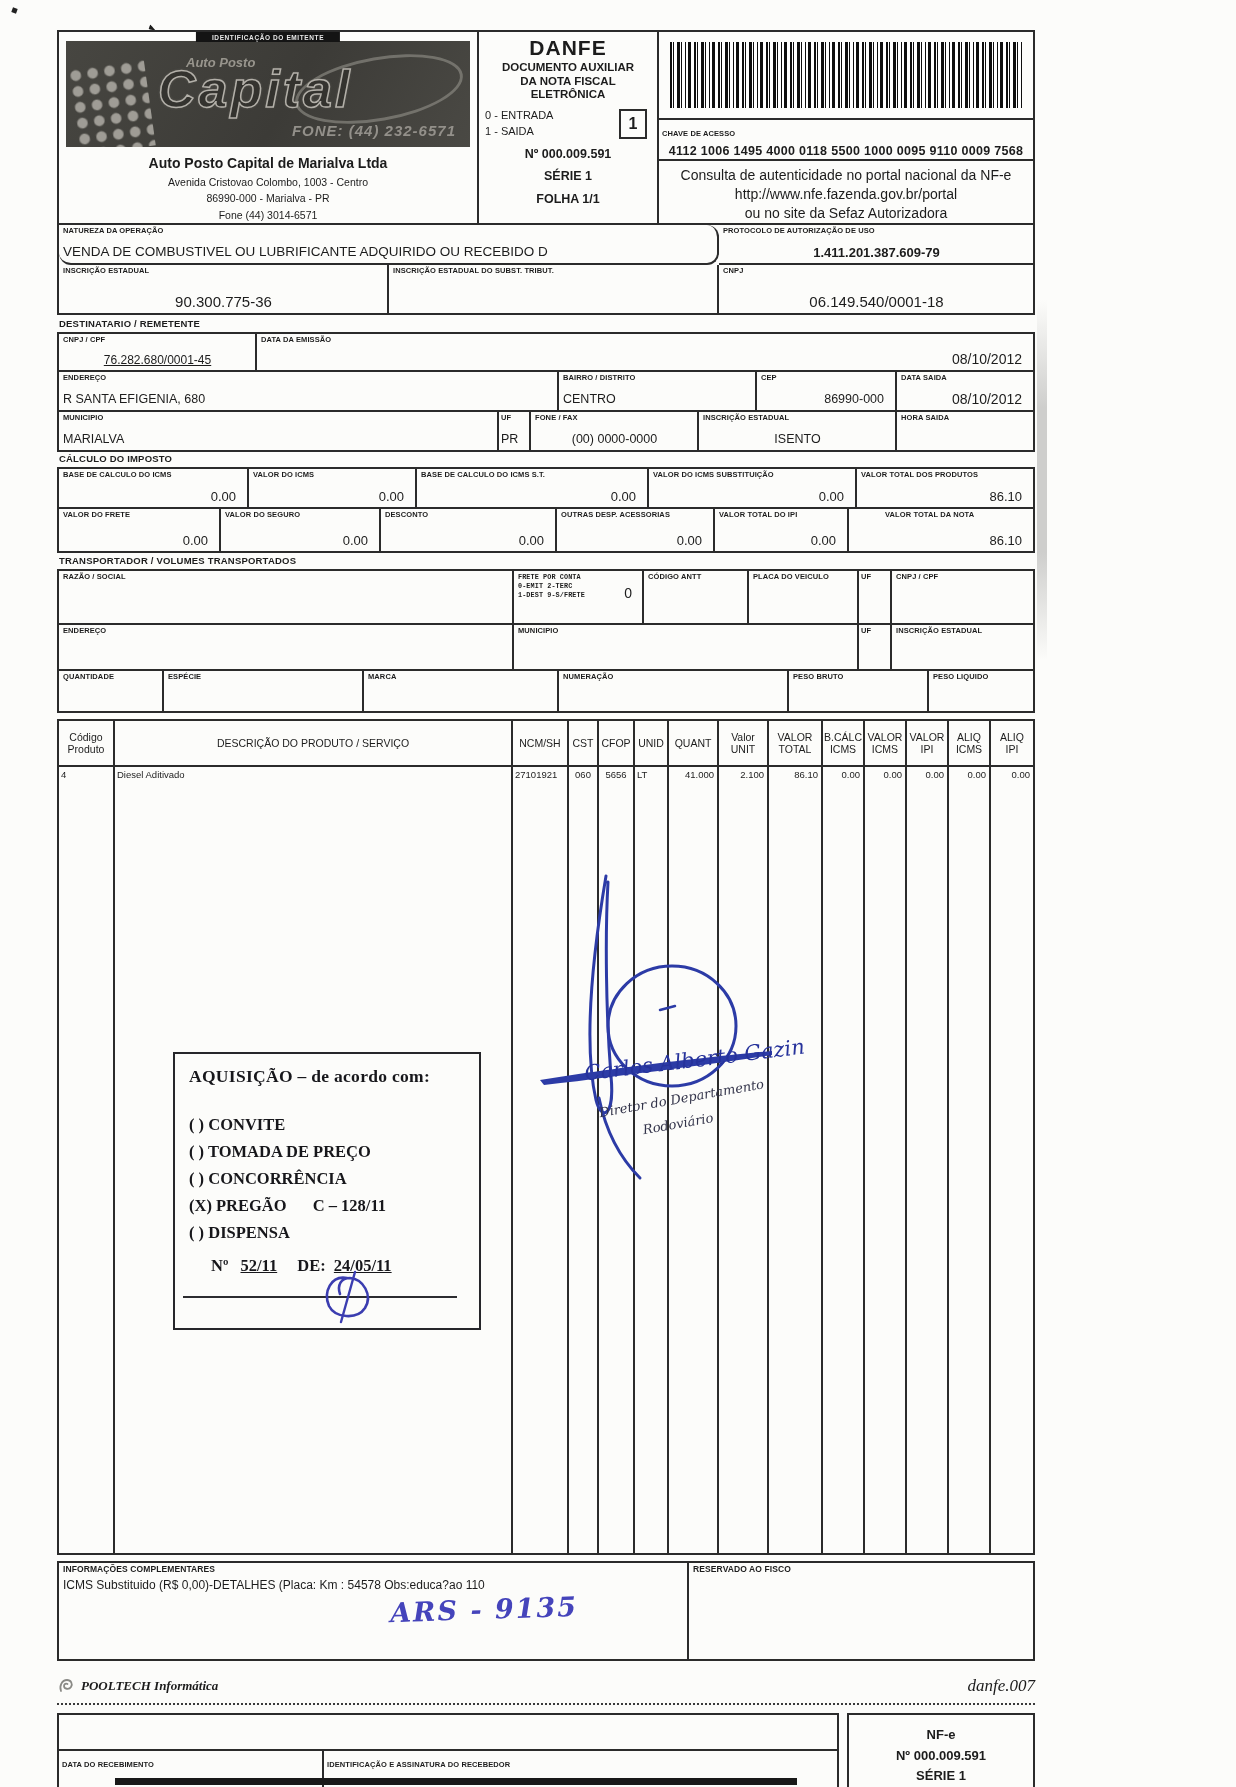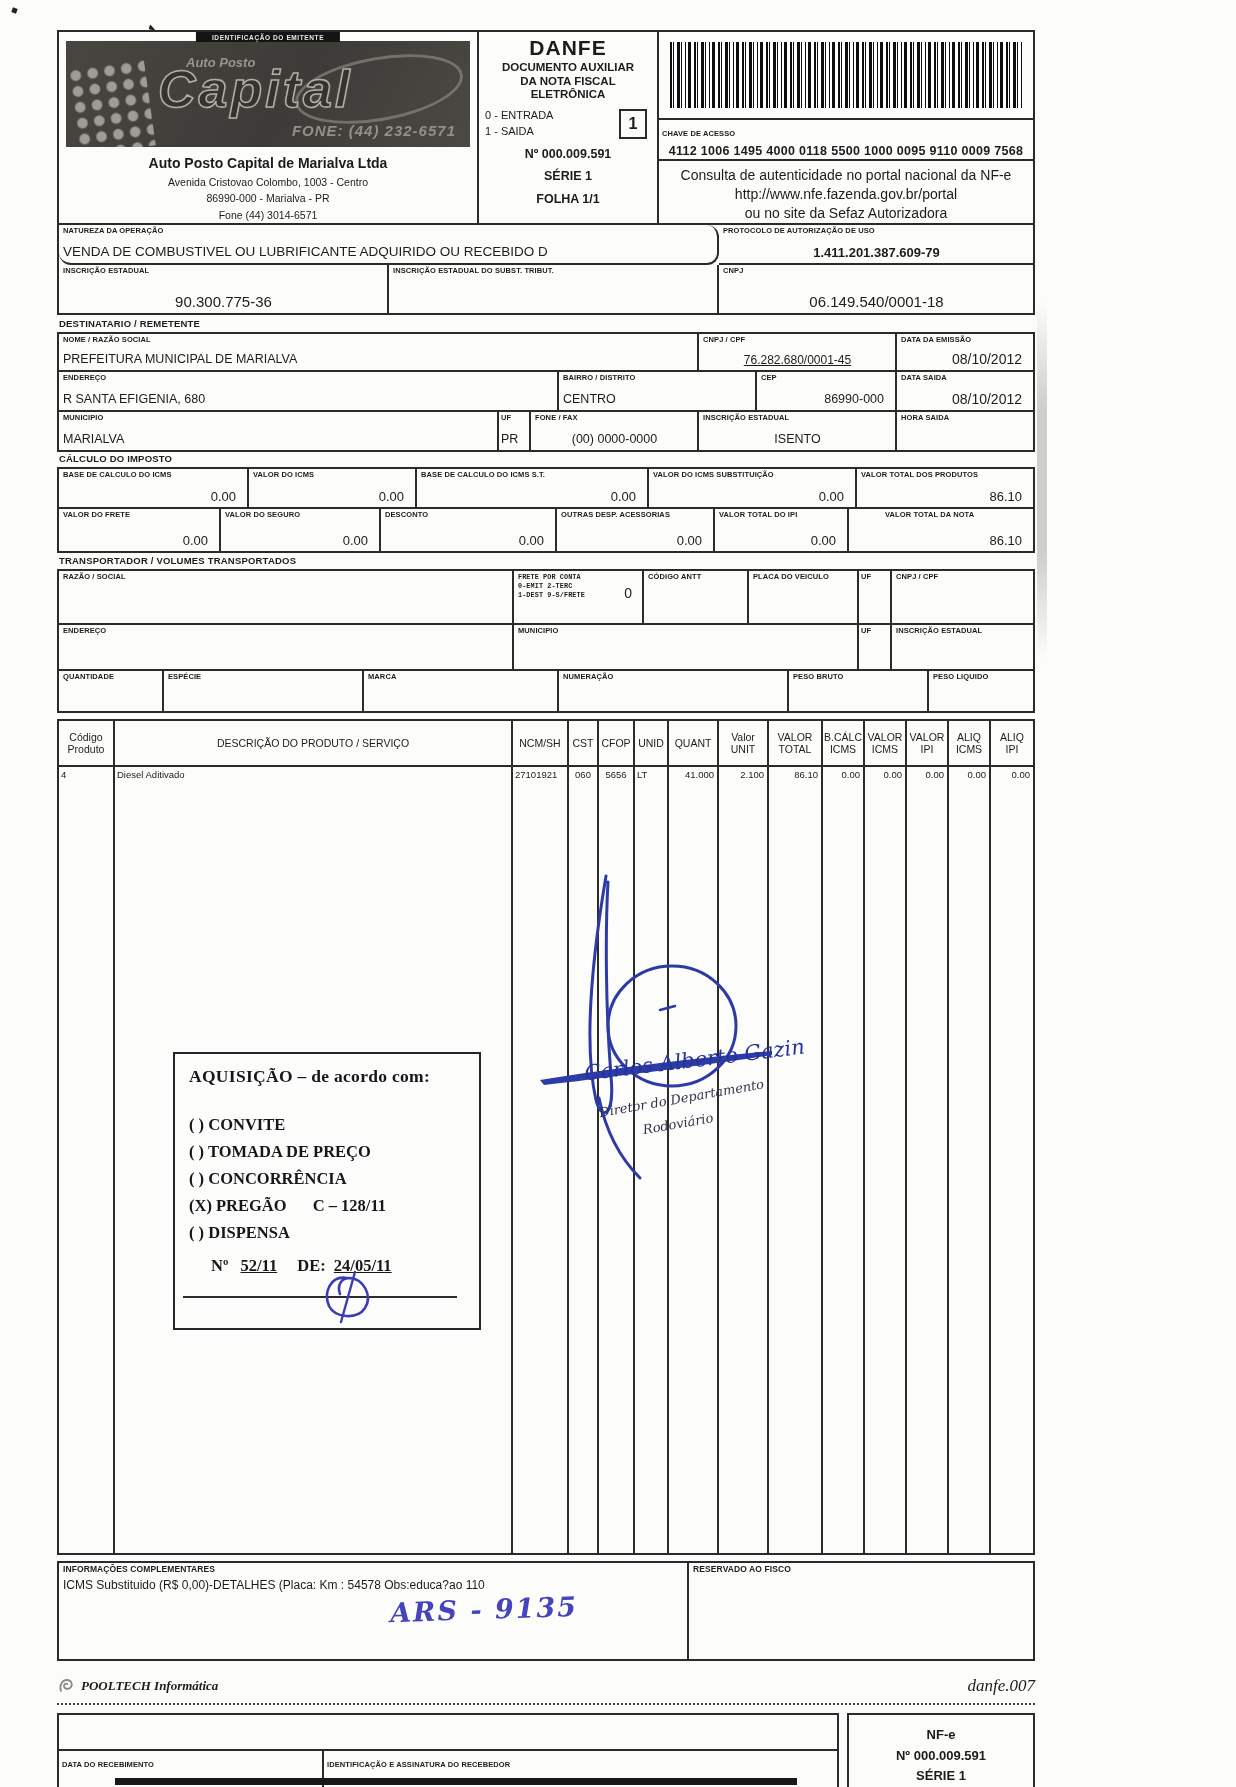--- a/index.html
+++ b/index.html
@@ -193,24 +193,20 @@
         <div class="v"></div>
       </div>
       <div class="c" style="flex:1;">
         <span class="l">CNPJ</span>
         <div class="v ctr" style="font-size:15px;">06.149.540/0001-18</div>
       </div>
     </div>
 
     <div class="seclabel" style="height:17px;">DESTINATARIO / REMETENTE</div>
     <div class="sec bt r" style="height:40px;">
-      <div class="c" style="width:640px;">
-        <span class="l">NOME / RAZÃO SOCIAL</span>
-        <div class="v" style="font-size:12.5px;">PREFEITURA MUNICIPAL DE MARIALVA</div>
-      </div>
       <div class="c" style="width:198px;">
         <span class="l">CNPJ / CPF</span>
         <div class="v ctr" style="font-size:12px;text-decoration:underline;">76.282.680/0001-45</div>
       </div>
       <div class="c" style="flex:1;">
         <span class="l">DATA DA EMISSÃO</span>
         <div class="v num" style="font-size:14px;">08/10/2012</div>
       </div>
     </div>
     <div class="sec r" style="height:40px;">

